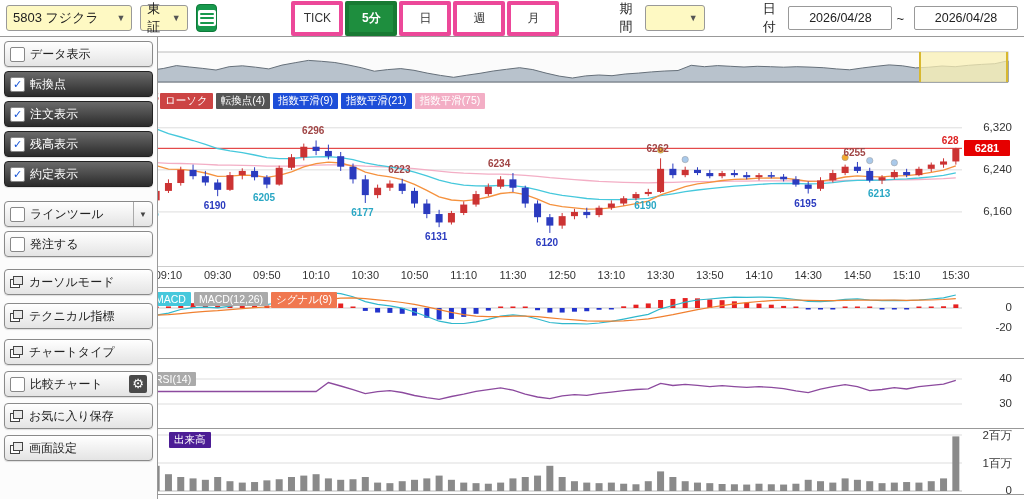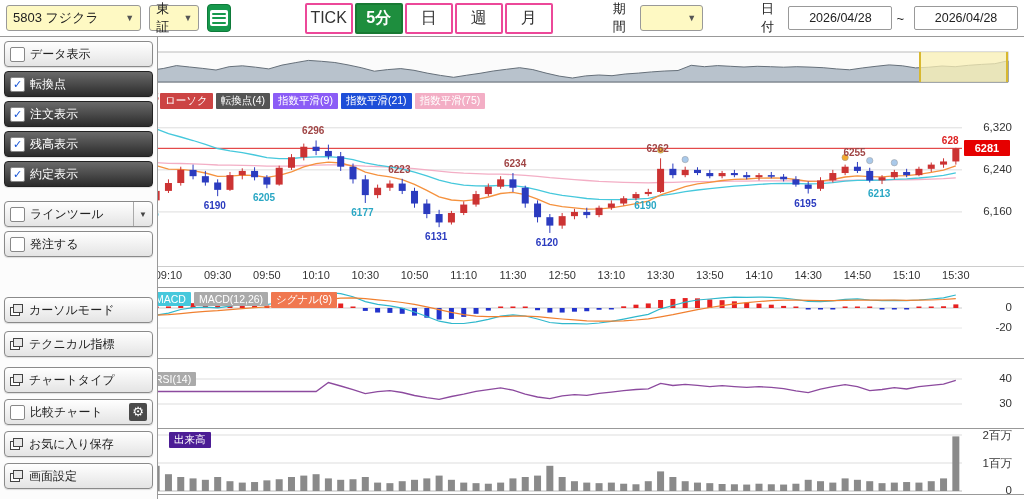--- a/index.html
+++ b/index.html
@@ -13,21 +13,21 @@
              align-items:center;padding:0 6px;font-size:13px;box-sizing:border-box;cursor:pointer}
   .tb-symbol{width:162px}
   .tb-market{width:58px;margin-left:8px}
   .tb-arrow{margin-left:auto;font-size:9px;color:#555;padding-left:4px}
   .tb-green{width:28px;height:28px;margin-left:8px;background:#17994d;border:1px solid #0e7a3a;
             border-radius:4px;display:flex;align-items:center;justify-content:center;cursor:pointer;padding:0}
   .glist{width:18px;height:16px;background:#fff;border-radius:2px;display:flex;flex-direction:column;
          justify-content:space-evenly;padding:0 2px;box-sizing:border-box}
   .glist i{display:block;height:2px;background:#17994d;border-radius:1px}
   .tb-periods{display:flex;margin-left:74px}
-  .pbtn{width:44px;height:27px;border:2px solid #ec4899;background:#fff;font-size:16px;color:#333;
+  .pbtn{width:44px;height:27px;border:4px solid #ec4899;background:#fff;font-size:12px;color:#333;
         display:flex;align-items:center;justify-content:center;margin-right:2px;border-radius:2px;cursor:pointer}
   .pbtn.active{background:#1e8e3e;color:#fff;border-color:#187a33;font-weight:bold}
   .tb-label{font-size:13px;color:#222}
   .lbl-period{margin-left:58px}
   .sel-period{width:74px;margin-left:6px}
   .lbl-date{margin-left:58px}
   .tb-date{width:104px;height:24px;border:1px solid #999;border-radius:2px;font-size:12.5px;color:#222;
            text-align:center;margin-left:6px;font-family:inherit;box-sizing:border-box;background:#fff}
   .tb-tilde{margin:0 4px;font-size:13px}
   
@@ -119,21 +119,21 @@
       </div>
       <div class="sbtn" style="margin-top: 14px;">
         <span class="cb"></span>
         <span>ラインツール</span>
         <span class="dd">▼</span>
       </div>
       <div class="sbtn">
         <span class="cb"></span>
         <span>発注する</span>
       </div>
-      <div class="sbtn" style="margin-top: 40px;">
+      <div class="sbtn" style="margin-top: 12px;">
         <span class="win-icon"></span>
         <span>カーソルモード</span>
       </div>
       <div class="sbtn" style="margin-top: 8px;">
         <span class="win-icon"></span>
         <span>テクニカル指標</span>
       </div>
       <div class="sbtn" style="margin-top: 10px;">
         <span class="win-icon"></span>
         <span>チャートタイプ</span>
@@ -456,21 +456,21 @@
       <div class="ov axis" style="left: 822px; top: 125.871px;">6,240</div>
       <div class="ov axis" style="left: 822px; top: 167.935px;">6,160</div>
       <div class="ov ann" style="left: 0.151515px; top: 54.7742px; color: rgb(221, 34, 34);">355</div>
       <div class="ov ann" style="left: 0.151515px; top: 170.523px; color: rgb(42, 167, 196);">176</div>
       <div class="ov ann" style="left: 61.6667px; top: 163.161px; color: rgb(43, 59, 191);">6190</div>
       <div class="ov ann" style="left: 110.879px; top: 155.274px; color: rgb(42, 167, 196);">6205</div>
       <div class="ov ann" style="left: 160.091px; top: 88.4258px; color: rgb(160, 69, 69);">6296</div>
       <div class="ov ann" style="left: 209.303px; top: 169.997px; color: rgb(42, 167, 196);">6177</div>
       <div class="ov ann" style="left: 246.212px; top: 126.81px; color: rgb(160, 69, 69);">6223</div>
       <div class="ov ann" style="left: 283.121px; top: 194.184px; color: rgb(43, 59, 191);">6131</div>
-      <div class="ov ann" style="left: 362px; top: 121.026px; color: rgb(160, 69, 69);">6234</div>
+      <div class="ov ann" style="left: 346px; top: 121.026px; color: rgb(160, 69, 69);">6234</div>
       <div class="ov ann" style="left: 393.848px; top: 199.968px; color: rgb(43, 59, 191);">6120</div>
       <div class="ov ann" style="left: 492.273px; top: 163.161px; color: rgb(42, 167, 196);">6190</div>
       <div class="ov ann" style="left: 504.576px; top: 106.303px; color: rgb(160, 69, 69);">6262</div>
       <div class="ov ann" style="left: 652.212px; top: 160.532px; color: rgb(43, 59, 191);">6195</div>
       <div class="ov ann" style="left: 701.424px; top: 109.984px; color: rgb(160, 69, 69);">6255</div>
       <div class="ov ann" style="left: 726.03px; top: 151.068px; color: rgb(42, 167, 196);">6213</div>
       <div class="ov ann" style="left: 799.848px; top: 97.8903px; color: rgb(221, 34, 34);">628</div>
       <div class="ov xlbl" style="left: 2.45455px; top: 232px;">09:10</div>
       <div class="ov xlbl" style="left: 51.6667px; top: 232px;">09:30</div>
       <div class="ov xlbl" style="left: 100.879px; top: 232px;">09:50</div>
@@ -488,20 +488,20 @@
       <div class="ov xlbl" style="left: 691.424px; top: 232px;">14:50</div>
       <div class="ov xlbl" style="left: 740.636px; top: 232px;">15:10</div>
       <div class="ov xlbl" style="left: 789.848px; top: 232px;">15:30</div>
       <div class="ov axis" style="left: 822px; top: 264px;">0</div>
       <div class="ov axis" style="left: 822px; top: 284px;">-20</div>
       <div class="ov axis" style="left: 822px; top: 335px;">40</div>
       <div class="ov axis" style="left: 822px; top: 360px;">30</div>
       <div class="ov axis" style="left: 822px; top: 391px;">2百万</div>
       <div class="ov axis" style="left: 822px; top: 419px;">1百万</div>
       <div class="ov axis" style="left: 822px; top: 447px;">0</div>
-      <div class="ov legend" style="left: 18px; top: 56px;"><span style="background: rgb(204, 68, 68);">ローソク</span><span style="background: rgb(85, 85, 85);">転換点(4)</span><span style="background: #8b5cf6;">指数平滑(9)</span><span style="background: #1d4ed8;">指数平滑(21)</span><span style="background: rgb(243, 174, 197);">指数平滑(75)</span></div>
+      <div class="ov legend" style="left: 18px; top: 56px;"><span style="background: rgb(204, 68, 68);">ローソク</span><span style="background: rgb(85, 85, 85);">転換点(4)</span><span style="background: #1d4ed8;">指数平滑(9)</span><span style="background: #1d4ed8;">指数平滑(21)</span><span style="background: rgb(243, 174, 197);">指数平滑(75)</span></div>
       <div class="ov legend" style="left: 8px; top: 255px;"><span style="background: rgb(70, 200, 220);">MACD</span><span style="background: rgb(170, 170, 170);">MACD(12,26)</span><span style="background: rgb(240, 120, 80);">シグナル(9)</span></div>
       <div class="ov legend" style="left: 8px; top: 335px;"><span style="background: rgb(170, 170, 170);">RSI(14)</span></div>
       <div class="ov legend" style="left: 8px; top: 395px;"><span style="background: #4c1d95; margin-left: 19px;">出来高</span></div>
       <div class="badge" style="top: 103.313px; background: rgb(230, 0, 0);">6281</div>
     </div>
 
 </div>
 
 </body></html>

